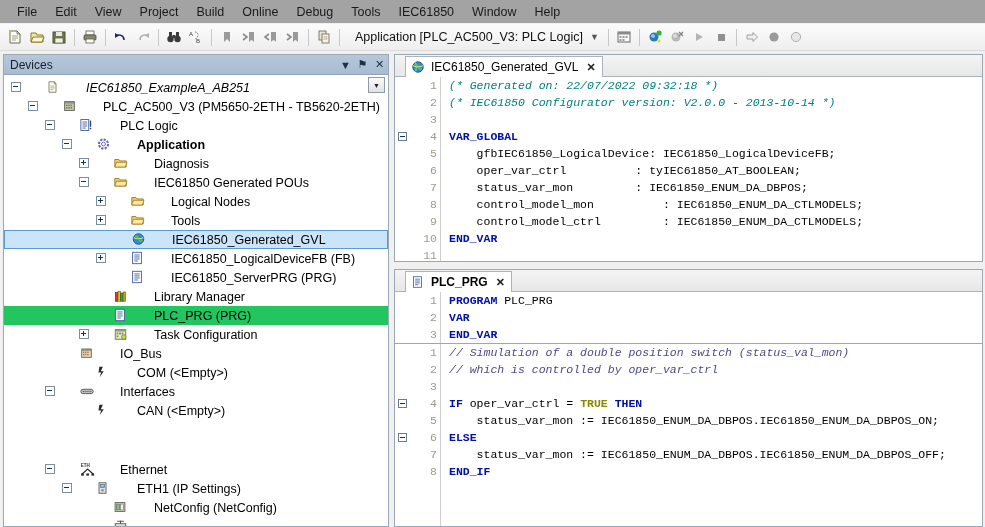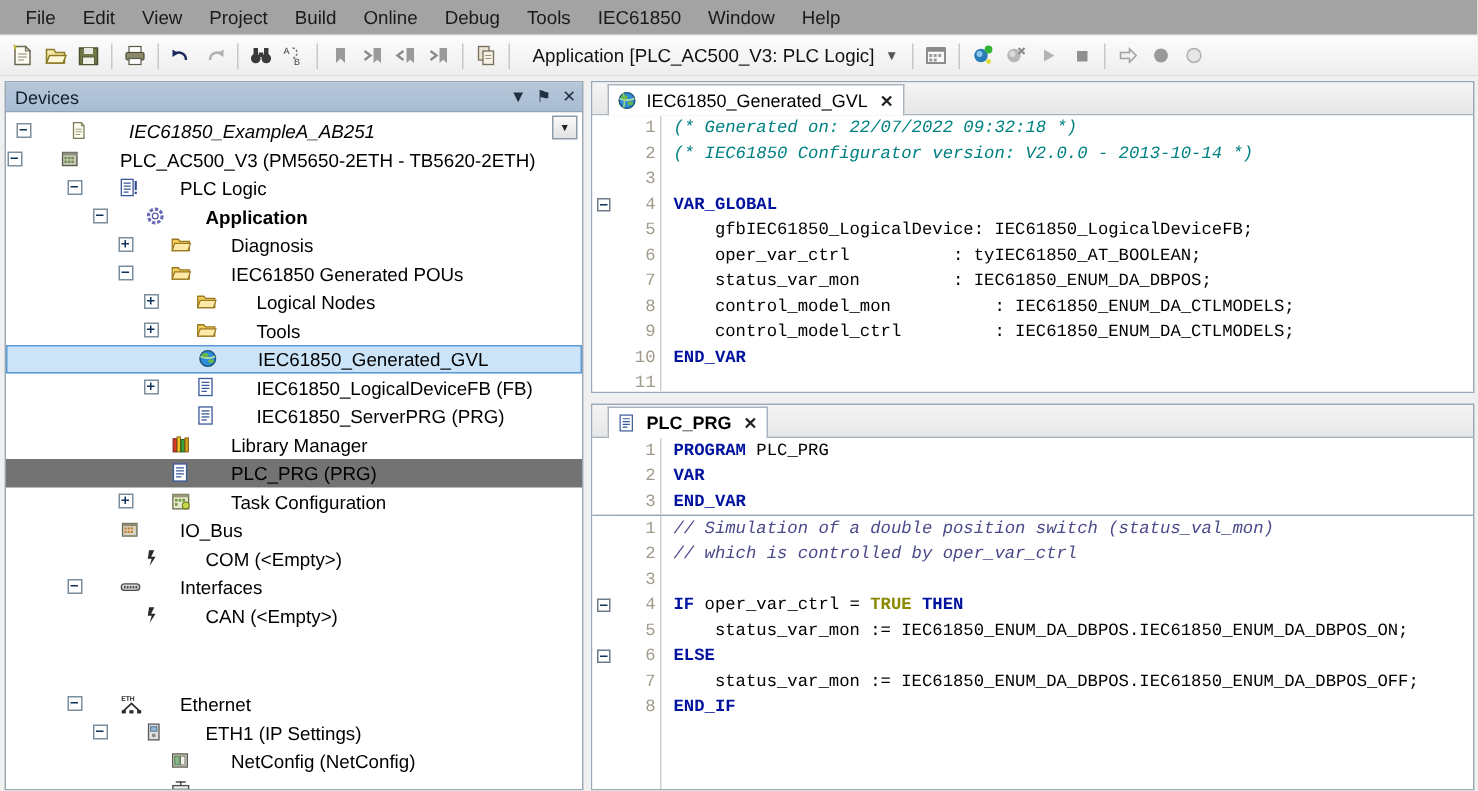--- a/index.html
+++ b/index.html
@@ -136,21 +136,21 @@
     align-items: center;
     white-space: nowrap;
     position: relative;
     gap: 20px;
   }
   .tnode.sel-focus {
     background: #cce4f7;
     border: 1px solid #5b9bd5;
     box-sizing: border-box;
   }
-  .tnode.sel { background: #737373; }
+  .tnode.sel { background: #22c55e; }
   .tnode .label { padding-left: 3px; }
   .tnode.italic .label { font-style: italic; }
   .tnode.bold .label { font-weight: bold; }
 
   .expander {
     width: 13px; height: 13px;
     flex: 0 0 auto;
     margin-right: 2px;
     position: relative;
   }
@@ -483,21 +483,21 @@
                 <svg width="15" height="14" viewBox="0 0 16 16">
                   <polygon points="4,2 10,2 12,4.5 12,14 4,14" fill="#fdfdf0" stroke="#7a7a5a" stroke-width="1"></polygon>
                   <polygon points="10,2 10,4.5 12,4.5" fill="#ddddc0" stroke="#7a7a5a" stroke-width="0.7"></polygon>
                   <line x1="5.6" y1="7" x2="10.4" y2="7" stroke="#9a9a78" stroke-width="0.8"></line>
                   <line x1="5.6" y1="9" x2="10.4" y2="9" stroke="#9a9a78" stroke-width="0.8"></line>
                   <line x1="5.6" y1="11" x2="9" y2="11" stroke="#9a9a78" stroke-width="0.8"></line>
                 </svg>
               </span>
               <span class="label">IEC61850_ExampleA_AB251</span>
             </div>
-            <div class="tnode" style="">
+            <div class="tnode" style="padding-left: 23px;">
               <span class="expander has"></span>
               <span class="ic">
                 <svg width="15" height="14" viewBox="0 0 16 16">
                   <rect x="2.5" y="3" width="11" height="10" fill="#c8c8b8" stroke="#55554a" stroke-width="1"></rect>
                   <rect x="2.5" y="3" width="11" height="2.2" fill="#8e8e7e"></rect>
                   <g fill="#6a8a4a">
                     <rect x="4" y="6.4" width="1.8" height="1.8"></rect>
                     <rect x="6.6" y="6.4" width="1.8" height="1.8"></rect>
                     <rect x="9.2" y="6.4" width="1.8" height="1.8"></rect>
                     <rect x="4" y="9.2" width="1.8" height="1.8"></rect>

